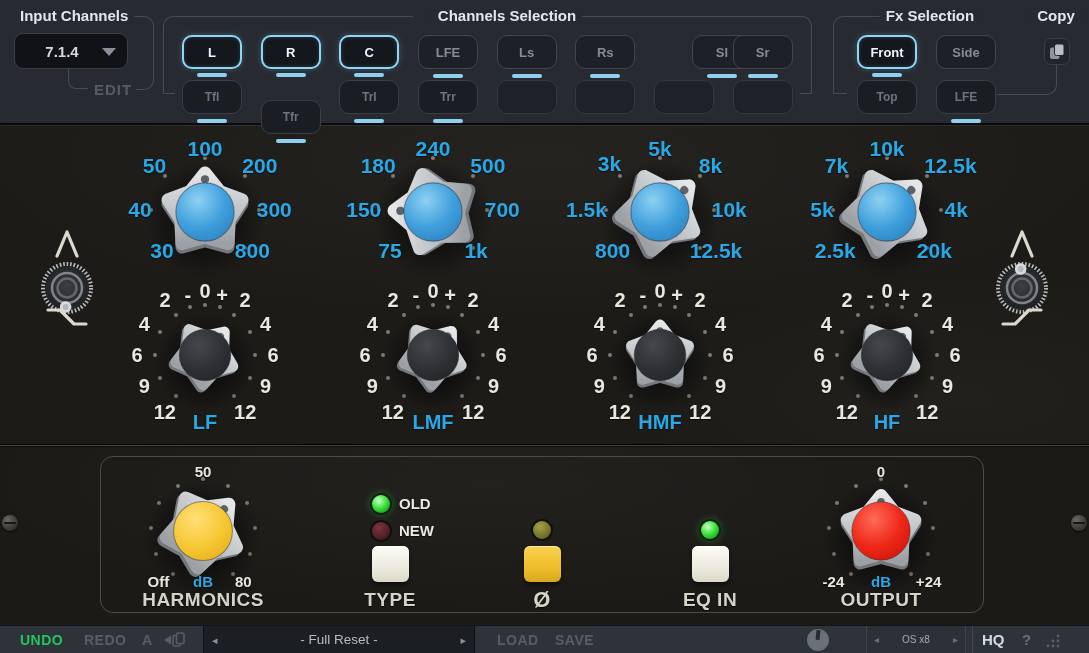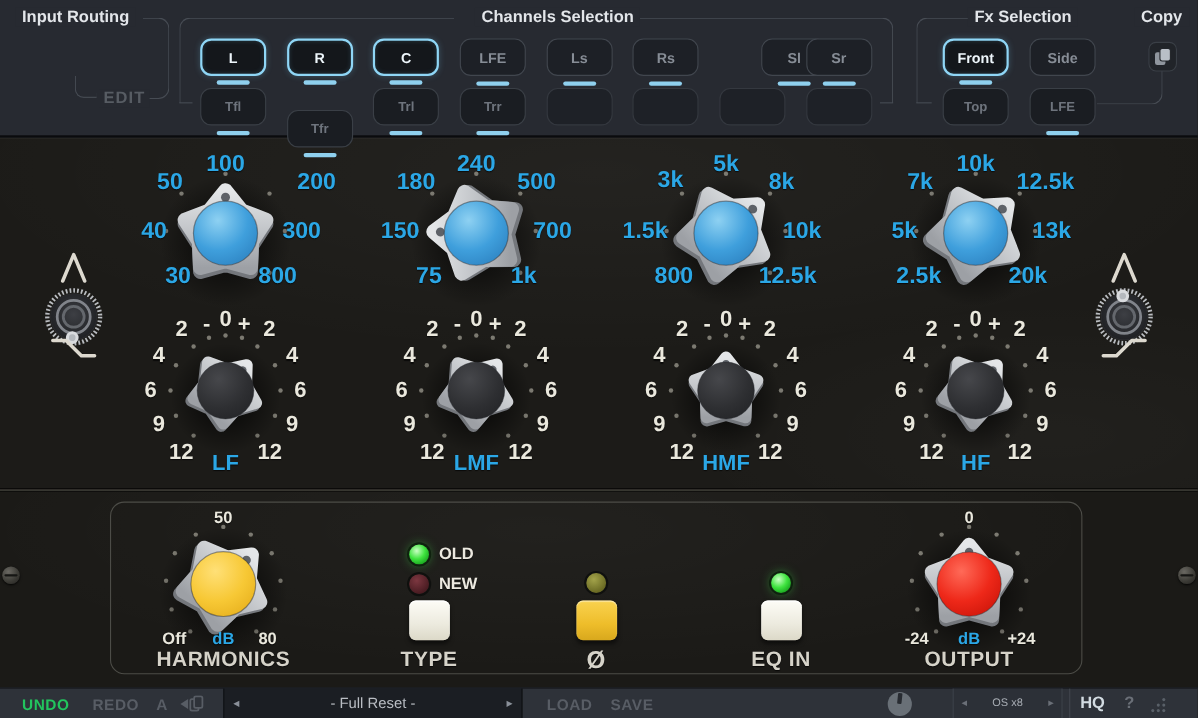--- a/index.html
+++ b/index.html
@@ -145,21 +145,25 @@
           <stop offset="1" stop-color="#17181b"></stop>
       </radialGradient>
       <linearGradient id="levGrad" x1="0" y1="0" x2="1" y2="0">
         <stop offset="0" stop-color="#e6e8ea"></stop>
           <stop offset="1" stop-color="#9da1a6"></stop>
       </linearGradient>
     </defs>
   </svg>
 
   <header>
-    <span class="htitle" style="left:14px;">Input Routing</span>
+    <span class="htitle" style="left:14px;">Input Channels</span>
+    <div class="dd">
+      <span style="margin-right:18px;">7.1.4</span>
+      <div class="dd-caret"></div>
+    </div>
     <span id="edit-label">EDIT</span>
 
     <div class="decor" style="left:130px;top:16px;width:24px;height:74px;border-width:1.5px 1.5px 1.5px 0;border-radius:0 10px 10px 0;"></div>
     <div class="decor" style="left:68px;top:69px;width:20px;height:20px;border-width:0 0 1.5px 1.5px;border-radius:0 0 0 8px;"></div>
     <div class="decor" style="left:163px;top:16px;width:250px;height:78px;border-width:1.5px 0 0 1.5px;border-radius:10px 0 0 0;"></div>
     <div class="dstub" style="left:163px;top:92.5px;width:12px;"></div>
     <div class="decor" style="left:560px;top:16px;width:252px;height:78px;border-width:1.5px 1.5px 0 0;border-radius:0 10px 0 0;"></div>
     <div class="dstub" style="left:800px;top:92.5px;width:12px;"></div>
     <div class="decor" style="left:833px;top:16px;width:50px;height:78px;border-width:1.5px 0 0 1.5px;border-radius:10px 0 0 0;"></div>
     <div class="dstub" style="left:833px;top:92.5px;width:14px;"></div>
@@ -266,21 +270,21 @@
         <path d="M0.0,-44.0L16.8,-23.1L41.8,-13.6L27.1,8.8L25.9,35.6L0.0,28.5L-25.9,35.6L-27.1,8.8L-41.8,-13.6L-16.8,-23.1Z" transform="translate(0,4)" fill="#74777c" stroke="#74777c" stroke-width="15" stroke-linejoin="round"></path>
         <path d="M0.0,-44.0L16.8,-23.1L41.8,-13.6L27.1,8.8L25.9,35.6L0.0,28.5L-25.9,35.6L-27.1,8.8L-41.8,-13.6L-16.8,-23.1Z" fill="url(#gradSilver)" stroke="url(#gradSilver)" stroke-width="15" stroke-linejoin="round"></path>
         <circle cx="0" cy="-37" r="4.6" fill="#5e6268"></circle>
       </g>
       <circle r="33" fill="url(#capBlue)" stroke="rgba(35,38,42,.45)" stroke-width="1.2"></circle>
     </svg></div>
       <span class="ringlabel freq-label" style="left: 161.898px; top: 125.81px;">30</span>
       <span class="ringlabel freq-label" style="left: 140.04px; top: 84.7315px;">40</span>
       <span class="ringlabel freq-label" style="left: 154.466px; top: 41.4991px;">50</span>
       <span class="ringlabel freq-label" style="left: 205px; top: 24px;">100</span>
-      <span class="ringlabel freq-label" style="left: 259.834px; top: 41.4991px; margin-left: 28px;">200</span>
+      <span class="ringlabel freq-label" style="left: 259.834px; top: 41.4991px;">200</span>
       <span class="ringlabel freq-label" style="left: 274.26px; top: 84.7315px;">300</span>
       <span class="ringlabel freq-label" style="left: 252.402px; top: 125.81px;">800</span>
       <div class="dot" style="left: 176.321px; top: 270.958px;"></div>
       <div class="dot" style="left: 160.45px; top: 252.7px;"></div>
       <div class="dot" style="left: 155px; top: 230px;"></div>
       <div class="dot" style="left: 160.45px; top: 207.3px;"></div>
       <div class="dot" style="left: 175.611px; top: 189.549px;"></div>
       <div class="dot" style="left: 189.549px; top: 182.447px;"></div>
       <div class="dot" style="left: 205px; top: 180px;"></div>
       <div class="dot" style="left: 220.451px; top: 182.447px;"></div>
@@ -444,21 +448,21 @@
         <path d="M0.0,-44.0L16.8,-23.1L41.8,-13.6L27.1,8.8L25.9,35.6L0.0,28.5L-25.9,35.6L-27.1,8.8L-41.8,-13.6L-16.8,-23.1Z" fill="url(#gradSilver)" stroke="url(#gradSilver)" stroke-width="15" stroke-linejoin="round"></path>
         <circle cx="0" cy="-37" r="4.6" fill="#5e6268"></circle>
       </g>
       <circle r="33" fill="url(#capBlue)" stroke="rgba(35,38,42,.45)" stroke-width="1.2"></circle>
     </svg></div>
       <span class="ringlabel freq-label" style="left: 835.298px; top: 125.81px;">2.5k</span>
       <span class="ringlabel freq-label" style="left: 822.04px; top: 84.7315px;">5k</span>
       <span class="ringlabel freq-label" style="left: 836.466px; top: 41.4991px;">7k</span>
       <span class="ringlabel freq-label" style="left: 887px; top: 24px;">10k</span>
       <span class="ringlabel freq-label" style="left: 950.434px; top: 41.4991px;">12.5k</span>
-      <span class="ringlabel freq-label" style="left: 956.26px; top: 84.7315px;">13k</span>
+      <span class="ringlabel freq-label" style="left: 956.26px; top: 84.7315px;">4k</span>
       <span class="ringlabel freq-label" style="left: 934.402px; top: 125.81px;">20k</span>
       <div class="dot" style="left: 858.321px; top: 270.958px;"></div>
       <div class="dot" style="left: 842.45px; top: 252.7px;"></div>
       <div class="dot" style="left: 837px; top: 230px;"></div>
       <div class="dot" style="left: 842.45px; top: 207.3px;"></div>
       <div class="dot" style="left: 857.611px; top: 189.549px;"></div>
       <div class="dot" style="left: 871.549px; top: 182.447px;"></div>
       <div class="dot" style="left: 887px; top: 180px;"></div>
       <div class="dot" style="left: 902.451px; top: 182.447px;"></div>
       <div class="dot" style="left: 916.389px; top: 189.549px;"></div>

